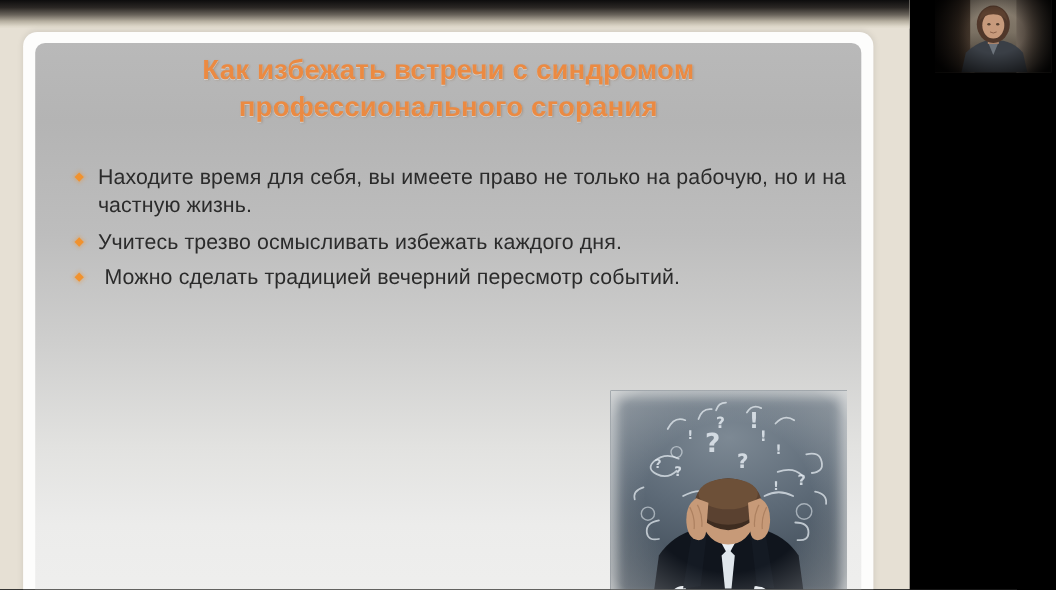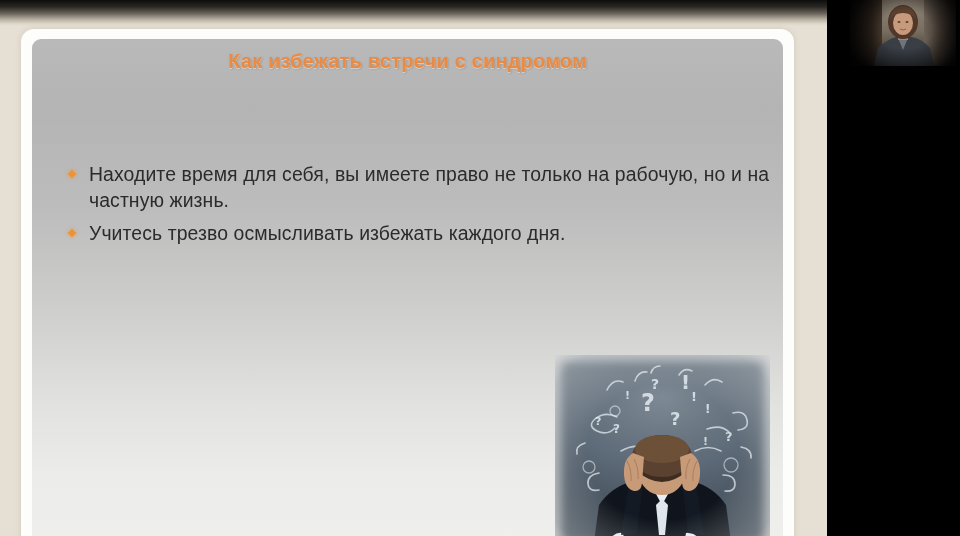--- a/index.html
+++ b/index.html
@@ -70,35 +70,35 @@
   }
 
   
   #slide-title {
     position: absolute;
     left: 0;
     top: 9px;
     width: 100%;
     text-align: center;
     color: #eb8a42;
-    font-size: 20px;
+    font-size: 25px;
     font-weight: bold;
     line-height: 1.33;
     letter-spacing: .2px;
     text-shadow:
        0 1px 0 rgba(255,255,255,.45),
        1px 1px 2px rgba(120,60,10,.28);
   }
   #slide-title .tline { display: block; }
 
   
   #bullet-list {
     position: absolute;
     left: 24px;
-    top: 122px;
+    top: 109px;
     width: 716px;
     margin: 0;
     padding: 0;
     list-style: none;
   }
   .bullet-row {
     position: relative;
     padding-left: 33px;
     margin-bottom: 6px;
     color: #2b2b2b;
@@ -192,34 +192,39 @@
     <div id="slide-surface">
 
       <div id="top-shade"></div>
 
       <div id="slide-mat"></div>
 
       <div id="content-panel">
 
         <div id="slide-title">
           <span class="tline">Как избежать встречи с синдромом</span>
+          <span class="tline">профессионального сгорания</span>
         </div>
 
         <ul id="bullet-list">
 
           <li class="bullet-row">
             <span class="marker"></span>
             <span class="btext">Находите время для себя, вы имеете право не только на рабочую, но и на частную жизнь.</span>
           </li>
 
           <li class="bullet-row">
             <span class="marker"></span>
             <span class="btext">Учитесь трезво осмысливать избежать каждого дня.</span>
           </li>
 
+          <li class="bullet-row indented">
+            <span class="marker"></span>
+            <span class="btext"> Можно сделать традицией вечерний пересмотр событий.</span>
+          </li>
 
 
         </ul>
 
         <div id="stress-photo">
 
           <svg class="scribbles" viewBox="0 0 215 194" preserveAspectRatio="none">
             <g stroke="#e8eef4" stroke-opacity="0.72" fill="none" stroke-width="1.6" stroke-linecap="round">
               <path d="M62,62 q-12,-6 -22,2 q-8,7 2,12 q10,5 18,-3"></path>
               <path d="M30,88 q-10,3 -8,11"></path>

